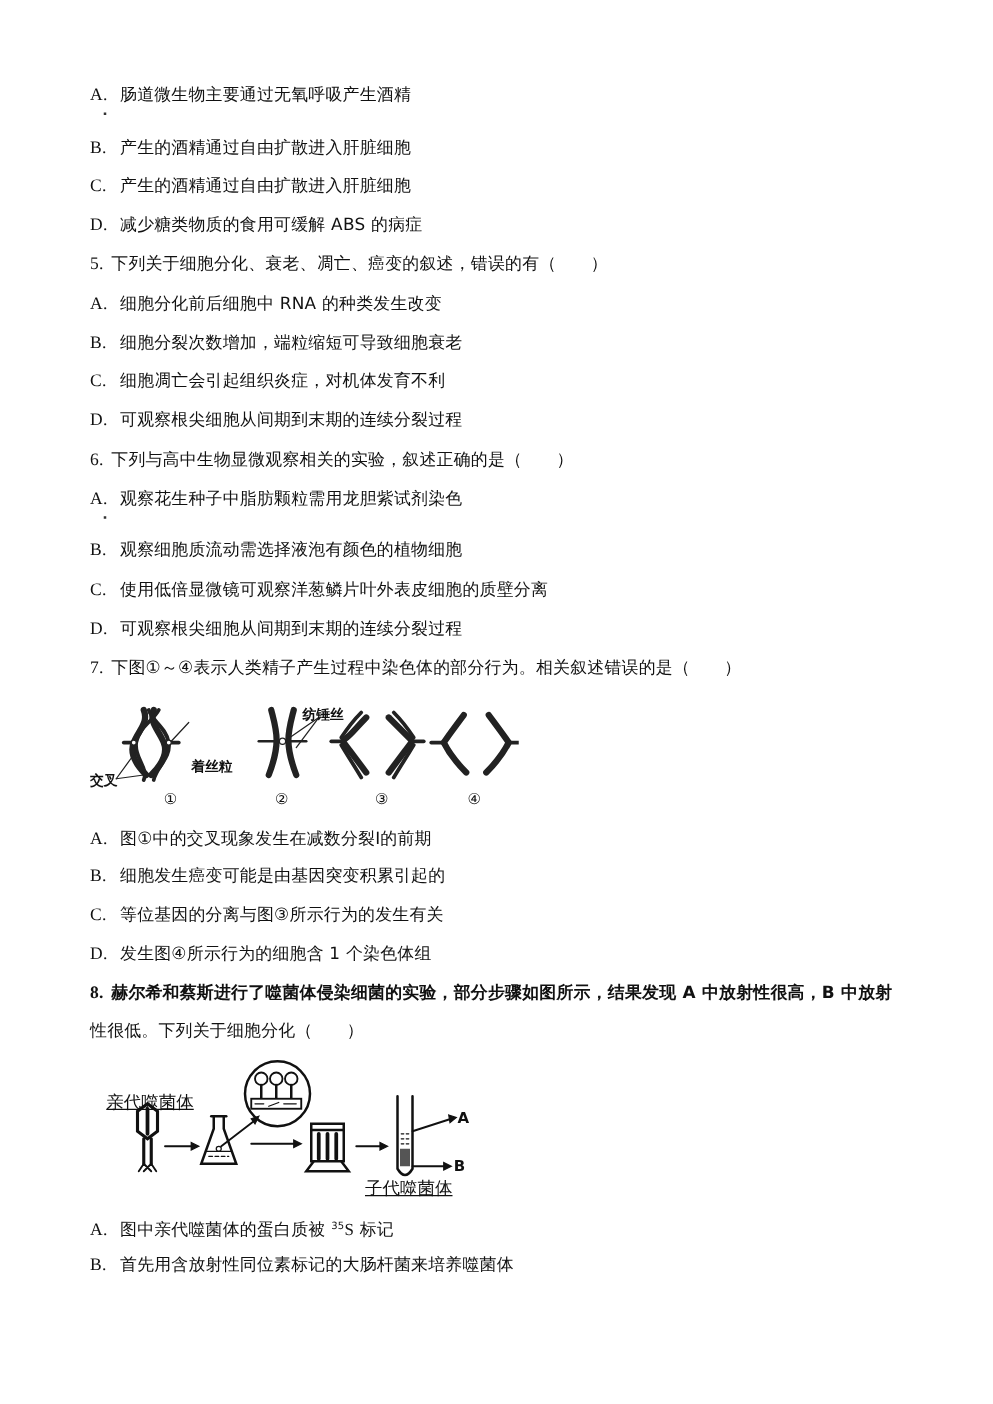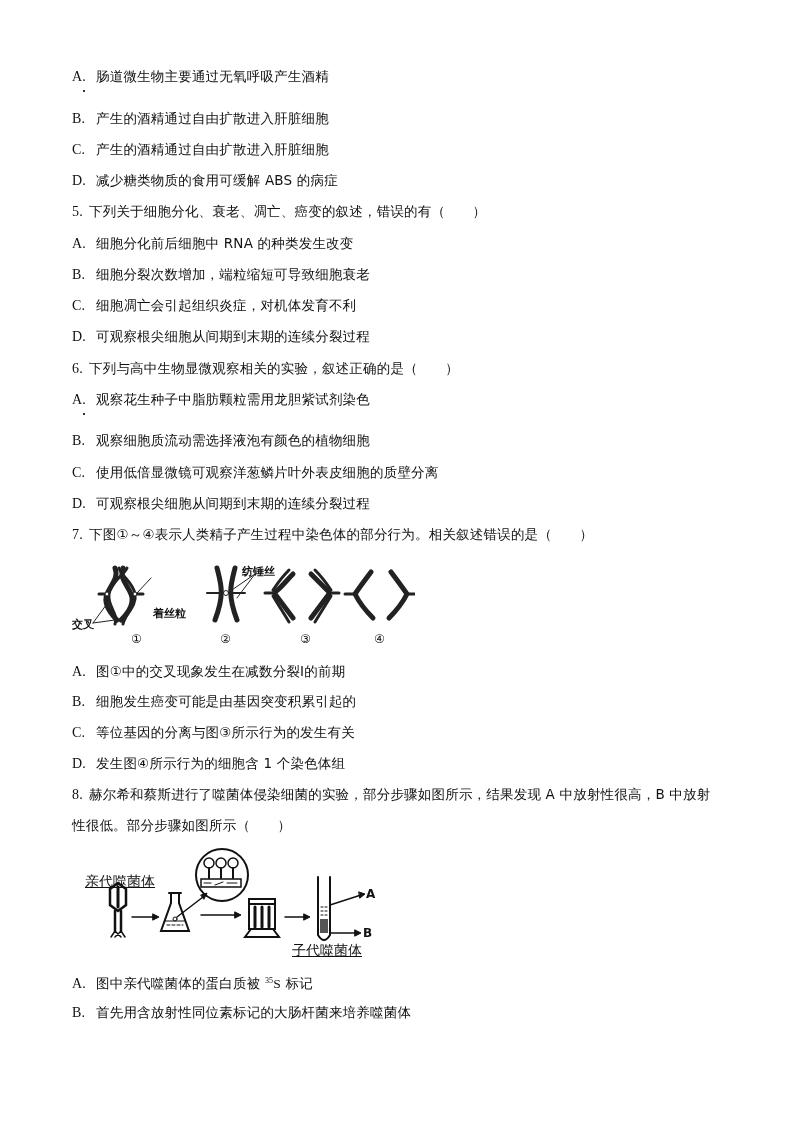--- a/index.html
+++ b/index.html
@@ -6,21 +6,21 @@
   body { width: 794px; height: 1123px; position: relative; overflow: hidden;
          font-family: "DejaVu Sans", "Liberation Sans", sans-serif; color: #111; }
   .line { position: absolute; left: 72px; font-size: 13.5px; line-height: 18px; white-space: nowrap; letter-spacing: 0.2px; }
   .opt-letter { display: inline-block; width: 24px; font-family: "Liberation Serif", serif; font-size: 14px; }
   .q-num { display: inline-block; width: 17px; font-family: "Liberation Serif", serif; font-size: 14px; }
   .dot { position: absolute; width: 2px; height: 2px; background: #333; }
   .fig { position: absolute; }
   .fig-label { position: absolute; font-size: 11px; font-weight: bold; white-space: nowrap; }
   .fig-label-lg { position: absolute; font-size: 14px; white-space: nowrap; text-decoration: underline; }
   .circled { position: absolute; font-size: 12px; }
-  sup { font-size: 8px; vertical-align: 5px; font-family: Liberation Serif, serif; }
+  sup { font-size: 8px; vertical-align: 5px; }
 </style>
 </head>
 <body>
 
 <div class="line" style="top:67px;">
   <span class="opt-letter">A.</span><span>肠道微生物主要通过无氧呼吸产生酒精</span>
 </div>
 <div class="dot" style="left:83px;top:90px;"></div>
 <div class="line" style="top:109px;">
   <span class="opt-letter">B.</span><span>产生的酒精通过自由扩散进入肝脏细胞</span>
@@ -125,25 +125,25 @@
 <div class="line" style="top:692px;">
   <span class="opt-letter">B.</span><span>细胞发生癌变可能是由基因突变积累引起的</span>
 </div>
 <div class="line" style="top:723px;">
   <span class="opt-letter">C.</span><span>等位基因的分离与图③所示行为的发生有关</span>
 </div>
 <div class="line" style="top:754px;">
   <span class="opt-letter">D.</span><span>发生图④所示行为的细胞含 1 个染色体组</span>
 </div>
 
-<div class="line" style="top:785px;">
+<div class="line" style="top:785px;font-weight:bold;">
   <span class="q-num">8.</span><span>赫尔希和蔡斯进行了噬菌体侵染细菌的实验，部分步骤如图所示，结果发现 A 中放射性很高，B 中放射</span>
 </div>
 <div class="line" style="top:816px;">
-  <span>性很低。部分步骤如图所示（　　）</span>
+  <span>性很低。下列关于细胞分化（　　）</span>
 </div>
 
 <div class="fig" style="left:85px;top:845px;width:310px;height:115px;">
   <svg width="310" height="115" viewBox="0 0 310 115">
     <g stroke="#111" fill="none" stroke-linecap="round">
 
       <polygon points="25,44 33,38 41,44 41,60 33,66 25,60" stroke-width="2.5"></polygon>
       <line x1="33" y1="42" x2="33" y2="62" stroke-width="3"></line>
       <line x1="30" y1="66" x2="30" y2="86" stroke-width="2.5"></line>
       <line x1="36" y1="66" x2="36" y2="86" stroke-width="2.5"></line>

